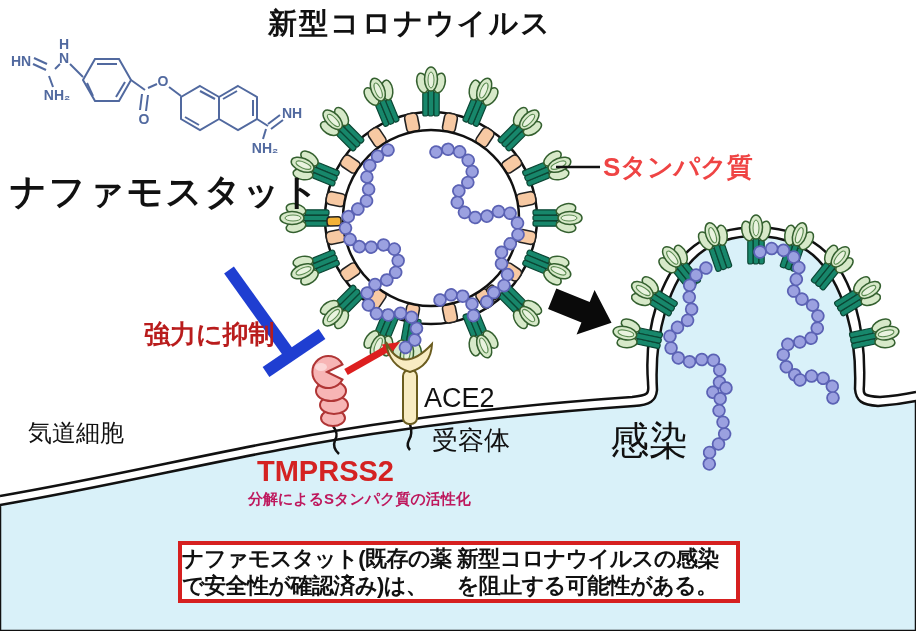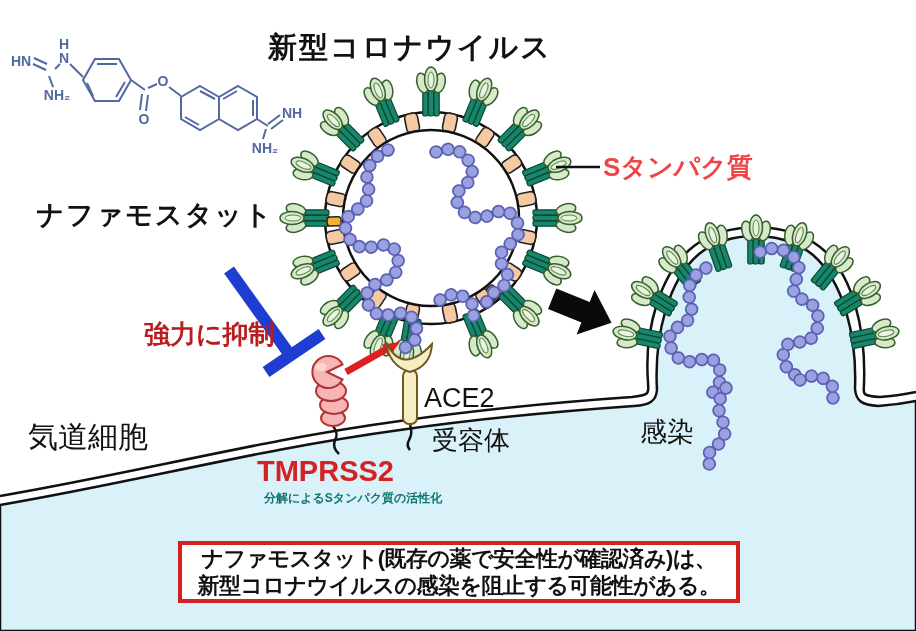--- a/index.html
+++ b/index.html
@@ -2,37 +2,37 @@
 <html><head>
 <meta charset="utf-8">
 <style>
   html,body{margin:0;padding:0;background:#ffffff;}
   #stage{
     position:relative;width:916px;height:631px;overflow:hidden;
     font-family:"Liberation Sans","DejaVu Sans",sans-serif;background:#ffffff;
   }
   #art{position:absolute;left:0;top:0;}
   .lbl{position:absolute;white-space:nowrap;color:#111;}
-  .t-center{text-align:center;margin-top:24px;}
+  .t-center{text-align:center;}
   .title-jp{left:250px;top:4px;width:320px;font-size:29px;font-weight:600;letter-spacing:2px;}
   .title-en{left:250px;top:42px;width:320px;font-size:24px;font-weight:500;}
-  .drug-name{left:10px;top:176px;width:290px;font-size:27px;font-weight:700;letter-spacing:2px;line-height:31px;}
+  .drug-name{left:10px;top:176px;width:290px;font-size:36px;font-weight:700;letter-spacing:2px;line-height:31px;}
   .genome{left:366px;top:172px;font-size:25px;font-weight:500;}
   .sprot{left:603px;top:150px;font-size:26px;font-weight:600;color:#ef4444;}
   .inhibit{left:112px;top:317px;font-size:26px;font-weight:600;color:#b91c1c;margin-left:32px;}
   .ace2{left:424px;top:383px;font-size:27px;font-weight:500;}
   .receptor{left:432px;top:423px;font-size:26px;font-weight:500;}
   .tmprss2{left:257px;top:455px;font-size:29px;font-weight:700;color:#d42222;}
-  .tmprss2-note{left:264px;top:490px;font-size:12px;font-weight:700;color:#0f766e;}
-  .airway{left:28px;top:417px;font-size:30px;font-weight:500;}
-  .infection{left:610px;top:414px;font-size:27px;font-weight:500;margin-left:30px;}
+  .tmprss2-note{left:248px;top:490px;font-size:15px;font-weight:700;color:#be185d;}
+  .airway{left:28px;top:417px;font-size:24px;font-weight:500;}
+  .infection{left:610px;top:414px;font-size:39px;font-weight:500;}
   .callout{
     position:absolute;left:178px;top:541px;width:562px;height:62px;
     background:#ffffff;border:4px solid #d62020;box-sizing:border-box;
-    display:flex;flex-direction:column;justify-content:flex-end;align-items:center;
+    display:flex;justify-content:flex-end;align-items:center;
   }
   .callout div{font-size:22px;font-weight:700;line-height:27px;letter-spacing:-0.5px;color:#111;}
 </style>
 </head>
 <body>
 
 <div id="stage">
 
 <svg id="art" width="916" height="631" viewBox="0 0 916 631">
   <defs>

